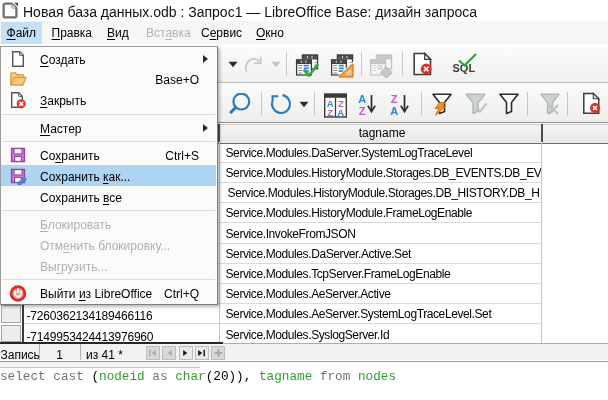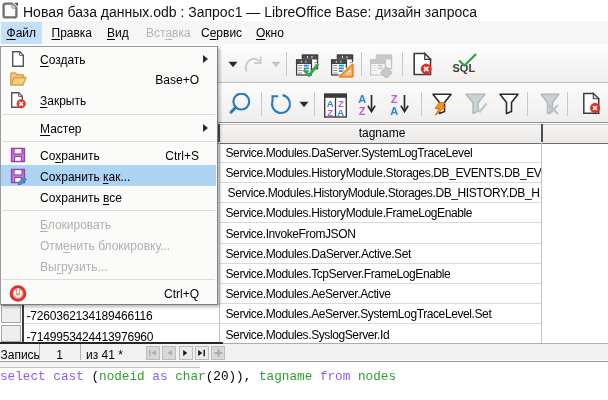--- a/index.html
+++ b/index.html
@@ -34,21 +34,21 @@
   
   #statusbar{left:0;top:344.2px;width:608px;height:16.3px;background:#f2f1f0;}
   .svsep{position:absolute;width:1px;height:16.3px;background:#b3b3b3;}
   #sb-line1{left:0;top:360.5px;width:608px;height:1.7px;background:#9a9a9a;}
   #sb-band{left:0;top:362.2px;width:200px;height:5.2px;background:#f4f3f2;}
   #sb-line2{left:0;top:367.4px;width:200px;height:1.1px;background:#c5c5c5;}
   .navbtn{position:absolute;width:14.2px;height:13.4px;background:#d8d8d8;border:1px solid #bdbdbd;box-sizing:border-box;}
   .navlight{background:#eaeaea;}
   
   #sql{left:0px;top:369.5px;font-family:"Liberation Mono",monospace;font-size:12.7px;line-height:13px;white-space:pre;}
-  .kw{color:#8b5cf6;} .id{color:#2e9e2e;}
+  .kw{color:#737373;} .id{color:#2e9e2e;}
   
   #menu{left:0;top:46px;width:218px;height:259px;background:#fbfbfa;border:1px solid #9a9a9a;border-right:1.5px solid #7e7e7e;border-bottom:1.5px solid #7e7e7e;
         box-sizing:border-box;box-shadow:2px 2px 3px rgba(0,0,0,0.28);}
   .mi{position:absolute;left:1px;width:215px;height:20.7px;line-height:20.7px;white-space:nowrap;}
   .mi .txt{position:absolute;left:39px;top:1.5px;}
   .mi .sc{position:absolute;right:17px;top:1.5px;}
   .mi .ico{position:absolute;left:8px;top:1.5px;width:18px;height:18px;}
   .mi u{text-decoration:underline;text-underline-offset:2px;}
   .midis{color:#b0b0b0;}
   .mihl{background:#aed4f4;}
@@ -345,16 +345,17 @@
     <div class="mi midis" style="top:255px">
         <span class="txt">Вы<u>г</u>рузить...</span>
       </div>
     <div class="msep" style="top:279.2px"></div>
     <div class="mi" style="top:282.6px">
       <svg class="ico" viewBox="0 0 18 18">
           <circle cx="9" cy="9.5" r="6.9" fill="#f49a94" stroke="#d93025" stroke-width="2.8"></circle>
           <path d="M6.7 6.9 a3.3 3.3 0 1 0 4.6 0" fill="none" stroke="#fff" stroke-width="1.7"></path>
           <rect x="8.1" y="4.2" width="1.8" height="4.8" fill="#fff"></rect>
         </svg>
+      <span class="txt">Выйти <u>и</u>з LibreOffice</span>
         <span class="sc">Ctrl+Q</span>
     </div>
   </div>
 </div>
 
 </body></html>

